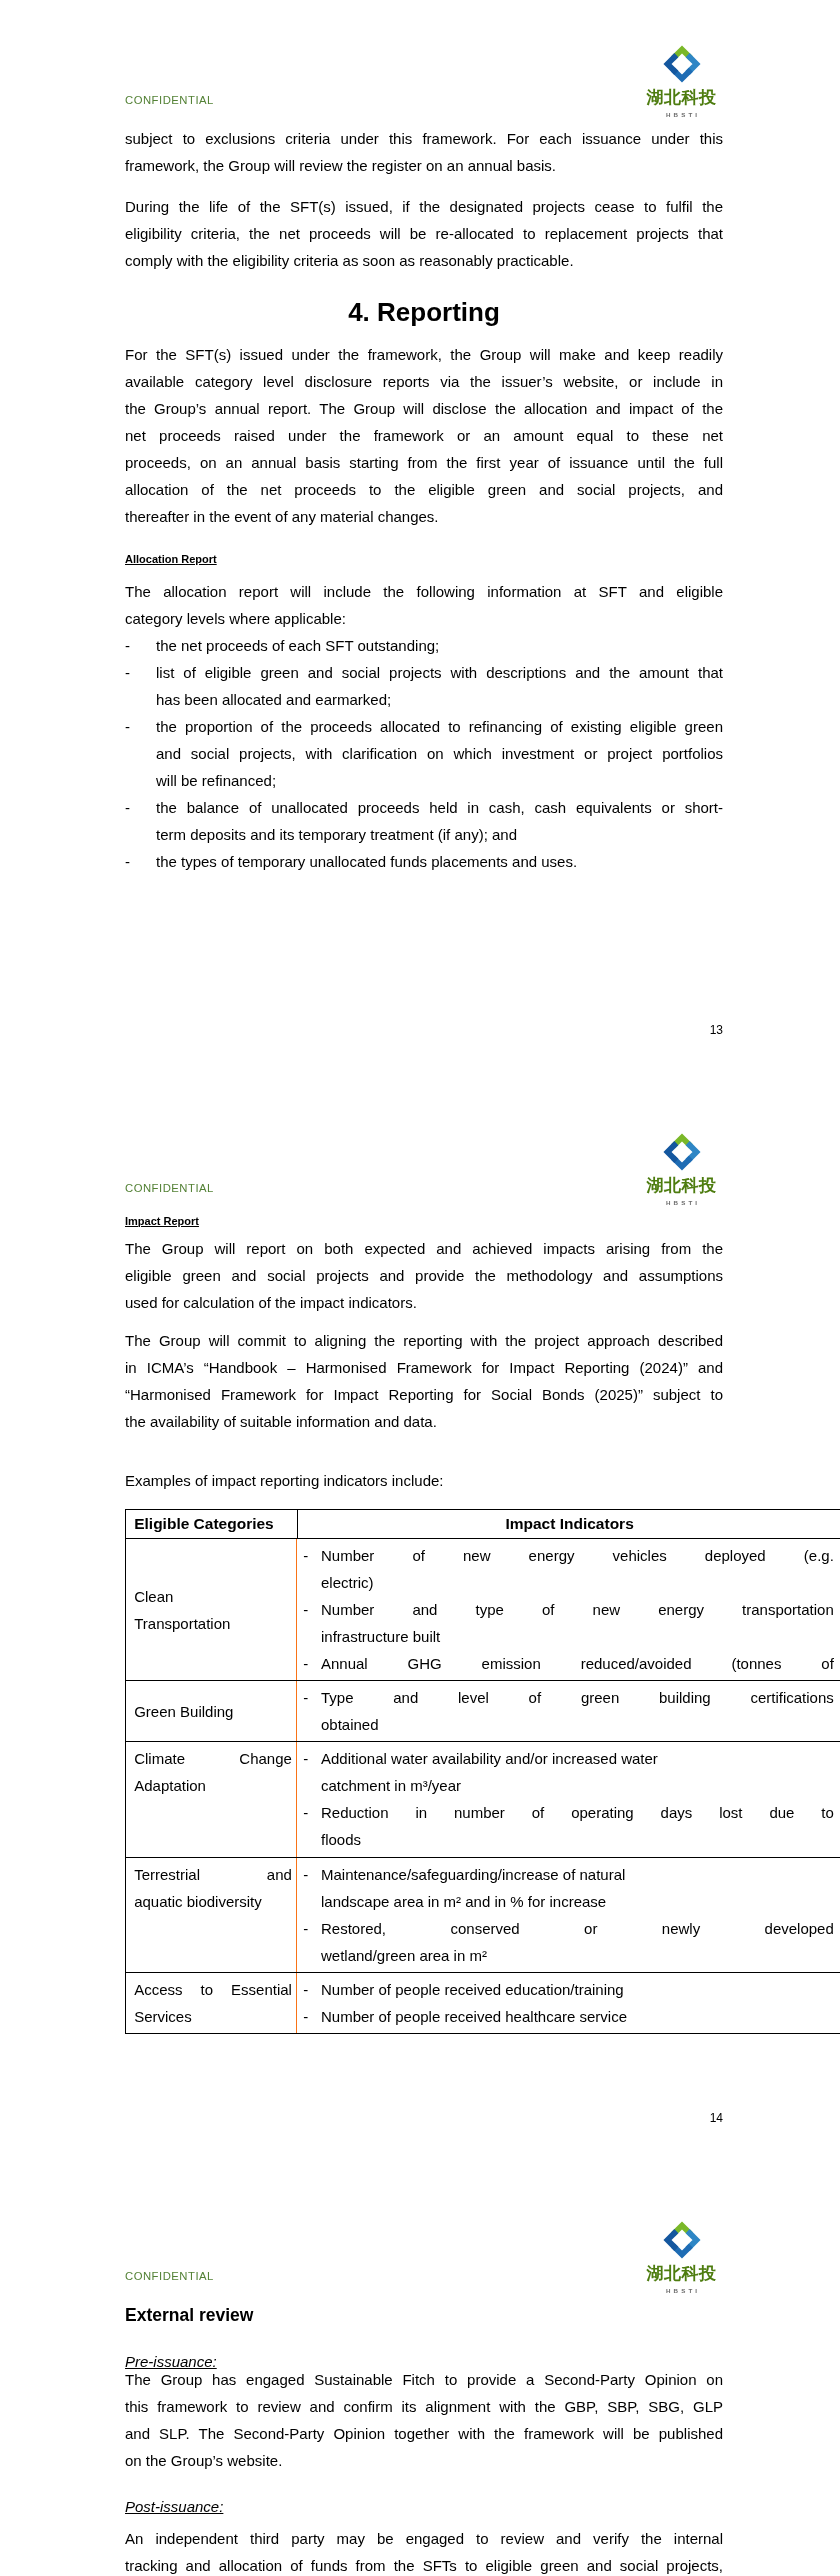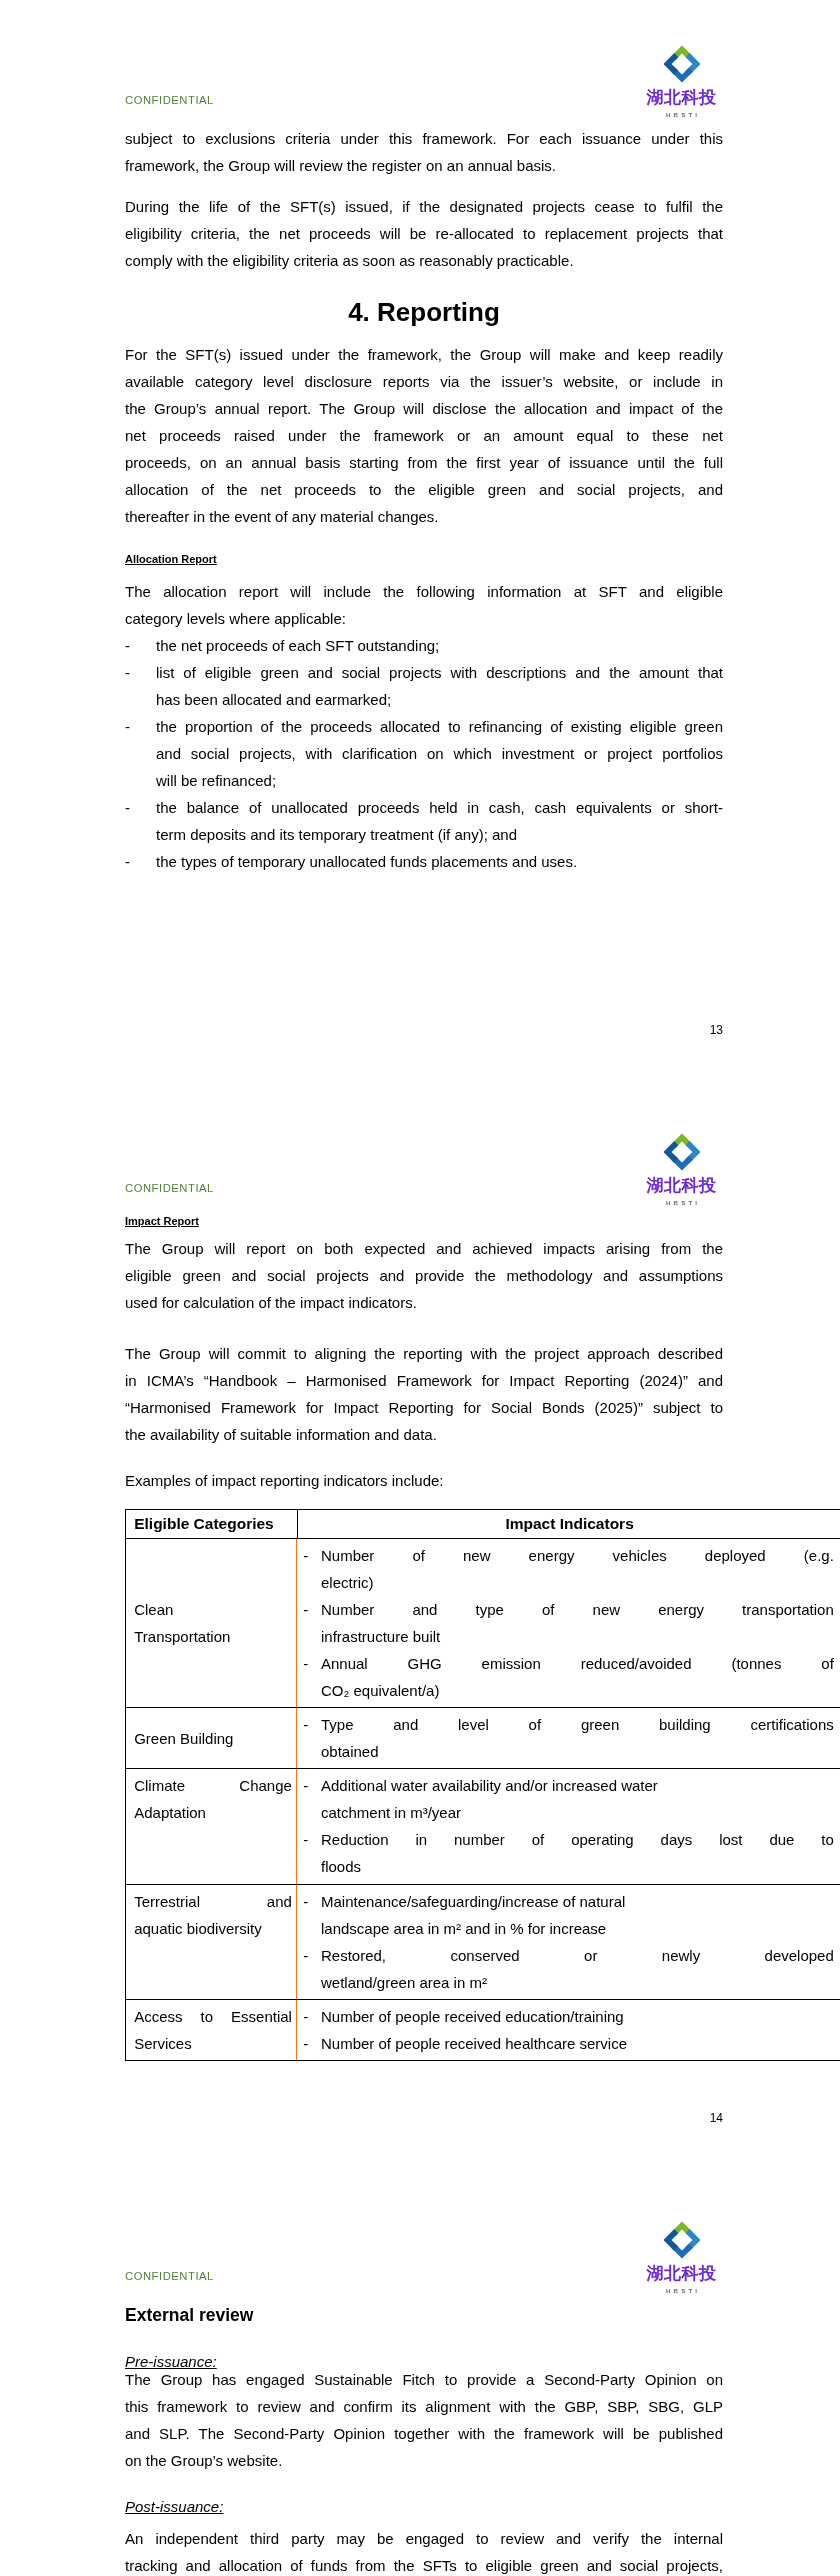--- a/index.html
+++ b/index.html
@@ -5,21 +5,21 @@
   :root{
     --conf-green:#538135;
     --lg-green:#7ab829; --lg-blue1:#2e86c5; --lg-blue2:#1e6cb4; --lg-blue3:#14579f;
     --ink:#000;
   }
   html,body{margin:0;padding:0;background:#ffffff;}
   body{width:841px;font-family:"Liberation Sans", sans-serif;color:var(--ink);}
   .page{position:relative;width:841px;height:1088px;background:#fff;overflow:hidden;}
   .confidential{position:absolute;left:125px;top:94px;font-size:11.3px;letter-spacing:0.5px;color:var(--conf-green);}
   .logo{position:absolute;left:644px;top:45px;width:75px;text-align:center;}
-  .logo-zh{font-size:17px;font-weight:bold;color:#6d28d9;letter-spacing:0.5px;margin-top:1px;white-space:nowrap;}
+  .logo-zh{font-size:17px;font-weight:bold;color:#4d7c0f;letter-spacing:0.5px;margin-top:1px;white-space:nowrap;}
   .logo-en{font-size:6.2px;font-weight:bold;color:#6b6b6b;letter-spacing:3.1px;margin-top:1.5px;padding-left:3.1px;}
   .para{position:absolute;left:125px;width:598px;}
   .ln{height:27px;line-height:27px;font-size:15px;white-space:nowrap;}
   .ln.j{white-space:normal;text-align:justify;text-align-last:justify;overflow:hidden;}
   .h1{position:absolute;left:125px;width:598px;font-weight:bold;line-height:26px;}
   .h1.big{font-size:26px;text-align:center;}
   .h1.mid{font-size:17.5px;}
   .h2{position:absolute;left:125px;width:598px;font-size:11px;font-weight:bold;line-height:21.6px;text-decoration:underline;}
   .bullets{position:absolute;left:125px;width:598px;}
   .bullet{position:relative;padding-left:31px;}
@@ -127,21 +127,21 @@
     <div class="logo-en">HBSTI</div>
   </div>
   <div class="confidential">CONFIDENTIAL</div>
 
   <div class="h2" style="top:1211px;top:123px">Impact Report</div>
   <div class="para" style="top:147px">
       <div class="ln j">The Group will report on both expected and achieved impacts arising from the</div>
       <div class="ln j">eligible green and social projects and provide the methodology and assumptions</div>
       <div class="ln">used for calculation of the impact indicators.</div>
     </div>
-  <div class="para" style="top:252px">
+  <div class="para" style="top:239px">
       <div class="ln j">The Group will commit to aligning the reporting with the project approach described</div>
       <div class="ln j">in ICMA’s “Handbook – Harmonised Framework for Impact Reporting (2024)” and</div>
       <div class="ln j">“Harmonised Framework for Impact Reporting for Social Bonds (2025)” subject to</div>
       <div class="ln">the availability of suitable information and data.</div>
     </div>
   <div class="para" style="top:379px">
       <div class="ln">Examples of impact reporting indicators include:</div>
     </div>
 
   <div class="dtable">
@@ -162,21 +162,20 @@
               <div class="ln">electric)</div>
             </div>
             <div class="tb">
               <span class="dash">-</span>
               <div class="ln j">Number and type of new energy transportation</div>
               <div class="ln">infrastructure built</div>
             </div>
             <div class="tb">
               <span class="dash">-</span>
               <div class="ln j">Annual GHG emission reduced/avoided (tonnes of</div>
-              <div class="ln">CO₂ equivalent/a)</div>
             </div>
           </div>
         </div>
         <div class="trow middle">
           <div class="tcat">
             <div class="ln">Green Building</div>
           </div>
           <div class="tind">
             <div class="tb">
               <span class="dash">-</span>

